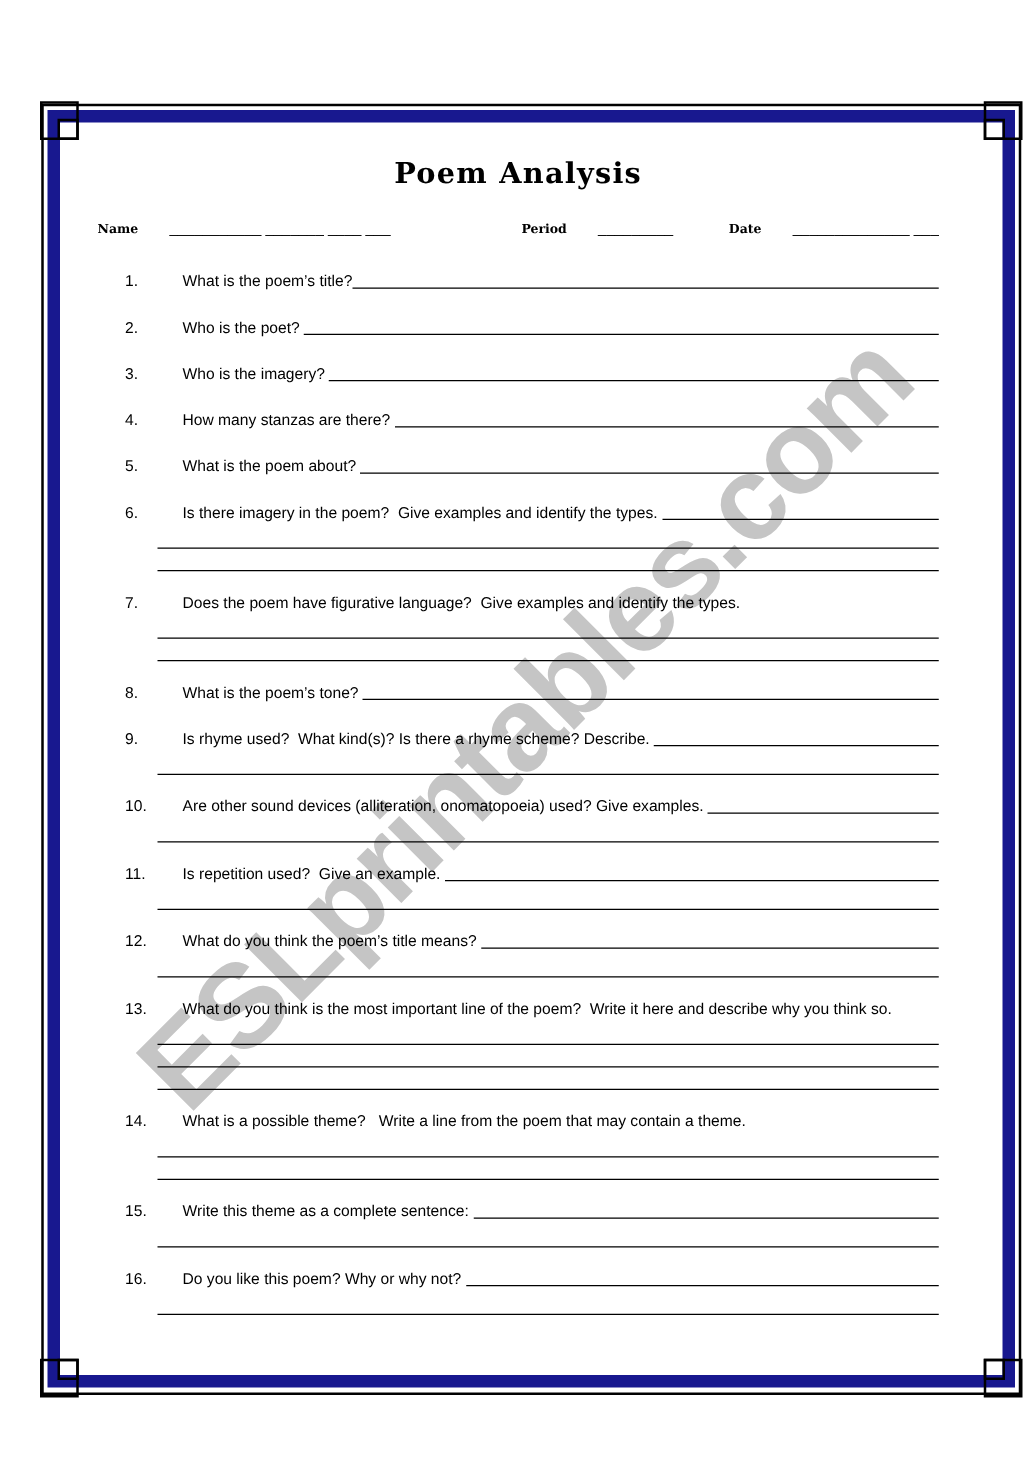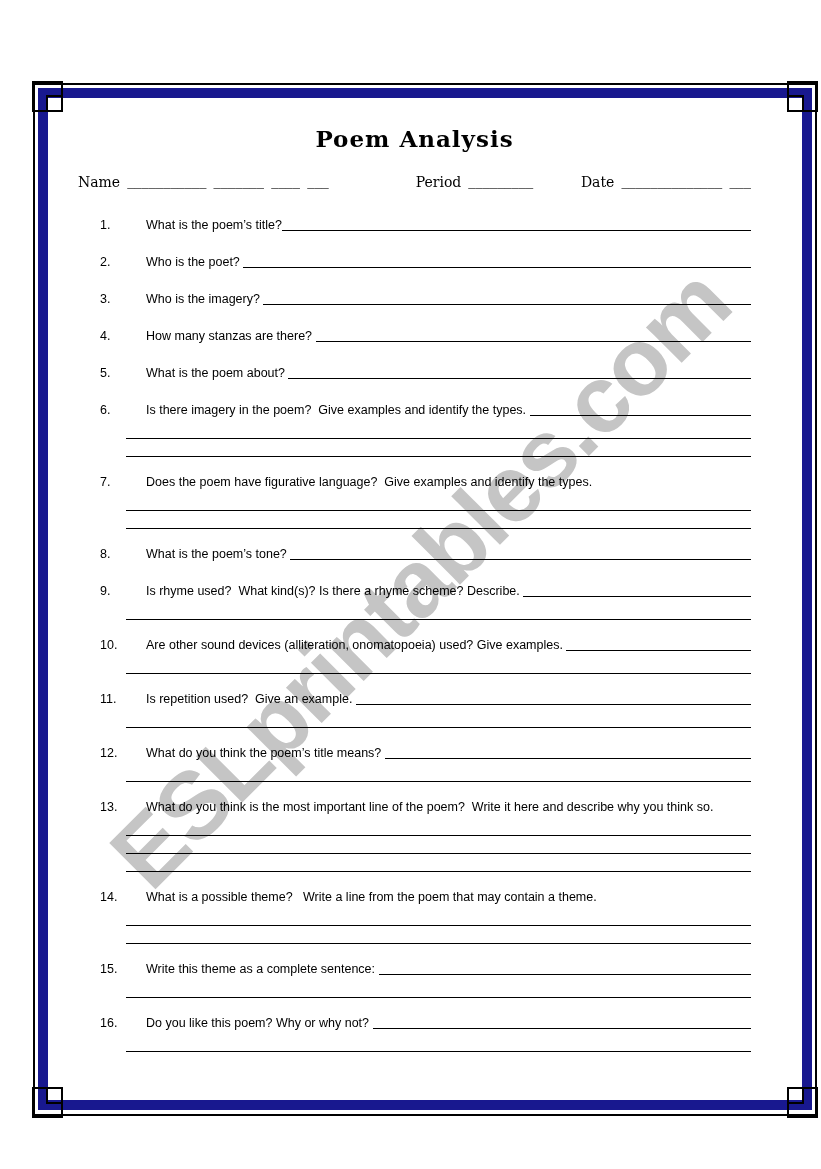--- a/index.html
+++ b/index.html
@@ -76,29 +76,29 @@
     font-size: 23px;
     letter-spacing: 1px;
   }
   .header-row {
     margin-top: 21px;
     display: flex;
     align-items: baseline;
   }
   .deco {
     font-family: "DejaVu Serif", serif;
-    font-weight: normal;
-    font-size: 14px;
+    font-weight: bold;
+    font-size: 10px;
   }
   .u-line {
-    font-family: Liberation Mono, monospace;
+    font-family: Liberation Sans, sans-serif;
     font-size: 12px;
     letter-spacing: 0;
     white-space: pre;
-    margin-left: 7px;
+    margin-left: 25px;
   }
   .grp-name   { width: 330px; }
   .grp-period { width: 170px; margin-left: 17px; }
   .grp-date   { flex: 1; }
 
   ol.questions {
     list-style: none;
     margin: 26px 0 0 0;
     padding: 0 0 0 22px;
   }

